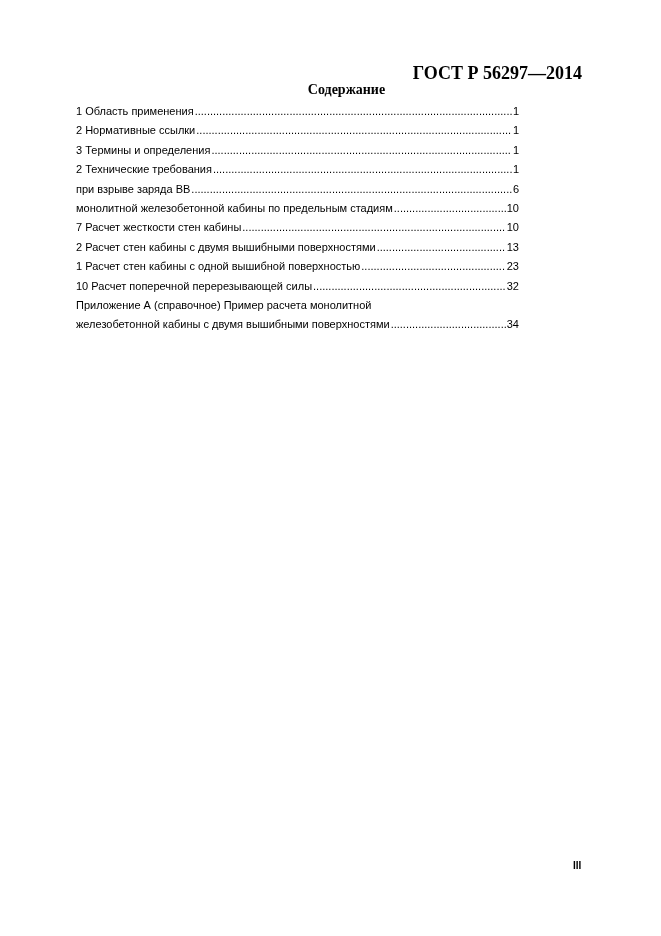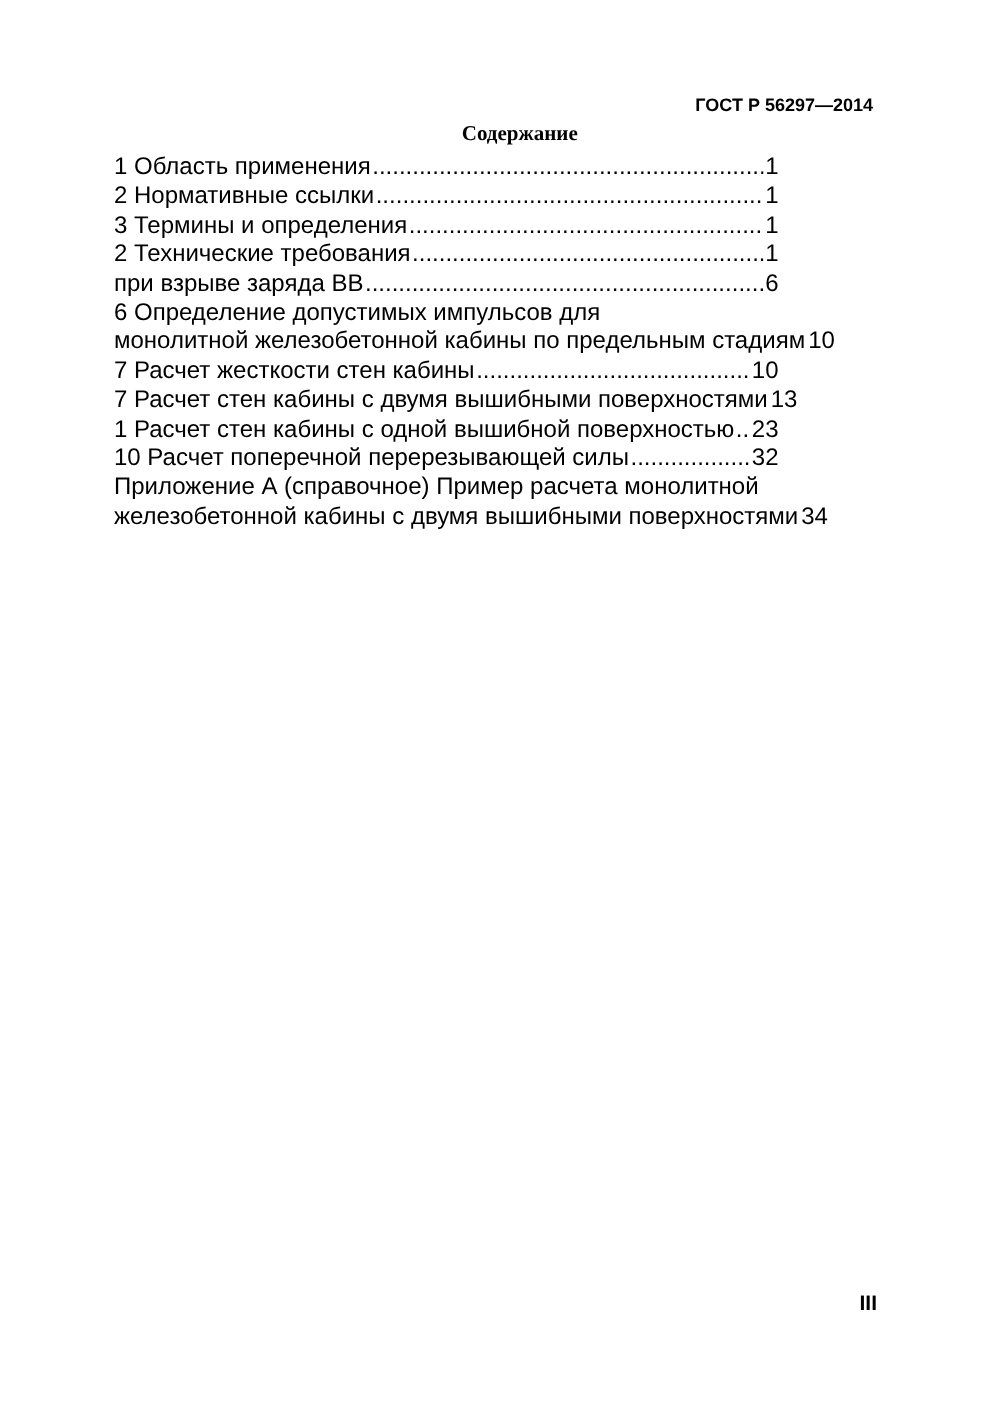--- a/index.html
+++ b/index.html
@@ -1,44 +1,44 @@
 <!DOCTYPE html>
 <html><head>
 <meta charset="utf-8">
 <style>
   html, body { margin: 0; padding: 0; background: #ffffff; }
   body { width: 661px; height: 936px; position: relative; overflow: hidden; color: #000; }
   .header-code {
     position: absolute; top: 63px; right: 79px;
-    font-family: Liberation Sans, sans-serif; font-weight: bold; font-size: 12px;
+    font-family: Liberation Serif, serif; font-weight: bold; font-size: 18px;
   }
   .toc-title {
     position: absolute; top: 82px; left: 0; width: 661px; text-align: center;
     font-family: "Liberation Serif", serif; font-weight: bold; font-size: 14px;
     padding-left: 16px;
   }
   .toc-title span { display: inline-block; margin-left: 0; }
   .toc {
     position: absolute; top: 102px; left: 76px; width: 443px;
-    font-family: "Liberation Sans", sans-serif; font-size: 16px;
+    font-family: "Liberation Sans", sans-serif; font-size: 11px;
   }
   .line { height: 19.4px; line-height: 19.4px; display: flex; white-space: nowrap; }
   .line .txt { flex: 0 0 auto; }
   .line .dots {
     flex: 1 1 auto; overflow: hidden; margin: 0 1px;
     position: relative;
   }
   .line .dots::after {
     content: "..............................................................................................................................................................................................................................";
     position: absolute; left: 0; top: 0; letter-spacing: 0px; color: #000;
   }
   .line .pg { flex: 0 0 auto; text-align: right; }
   .page-num {
     position: absolute; top: 860px; left: 573px;
-    font-family: "Liberation Sans", sans-serif; font-size: 14px; font-weight: bold;
+    font-family: "Liberation Sans", sans-serif; font-size: 10px; font-weight: bold;
   }
 </style>
 </head>
 <body>
 
 <div class="header-code">ГОСТ Р 56297—2014</div>
 
 <div class="toc-title"><span>Содержание</span></div>
 
 <div class="toc">
@@ -61,34 +61,31 @@
       <span class="txt">2 Технические требования</span>
       <span class="dots"></span>
       <span class="pg">1</span>
     </div>
   <div class="line">
       <span class="txt">при взрыве заряда ВВ</span>
       <span class="dots"></span>
       <span class="pg">6</span>
     </div>
   <div class="line">
-      <span class="txt">6 Определение допустимых импульсов для</span>
-    </div>
-  <div class="line">
       <span class="txt">монолитной железобетонной кабины по предельным стадиям</span>
       <span class="dots"></span>
       <span class="pg">10</span>
     </div>
   <div class="line">
       <span class="txt">7 Расчет жесткости стен кабины</span>
       <span class="dots"></span>
       <span class="pg">10</span>
     </div>
   <div class="line">
-      <span class="txt">7 Расчет стен кабины с двумя вышибными поверхностями</span>
+      <span class="txt">2 Расчет стен кабины с двумя вышибными поверхностями</span>
       <span class="dots"></span>
       <span class="pg">13</span>
     </div>
   <div class="line">
       <span class="txt">1 Расчет стен кабины с одной вышибной поверхностью</span>
       <span class="dots"></span>
       <span class="pg">23</span>
     </div>
   <div class="line">
       <span class="txt">10 Расчет поперечной перерезывающей силы</span>

